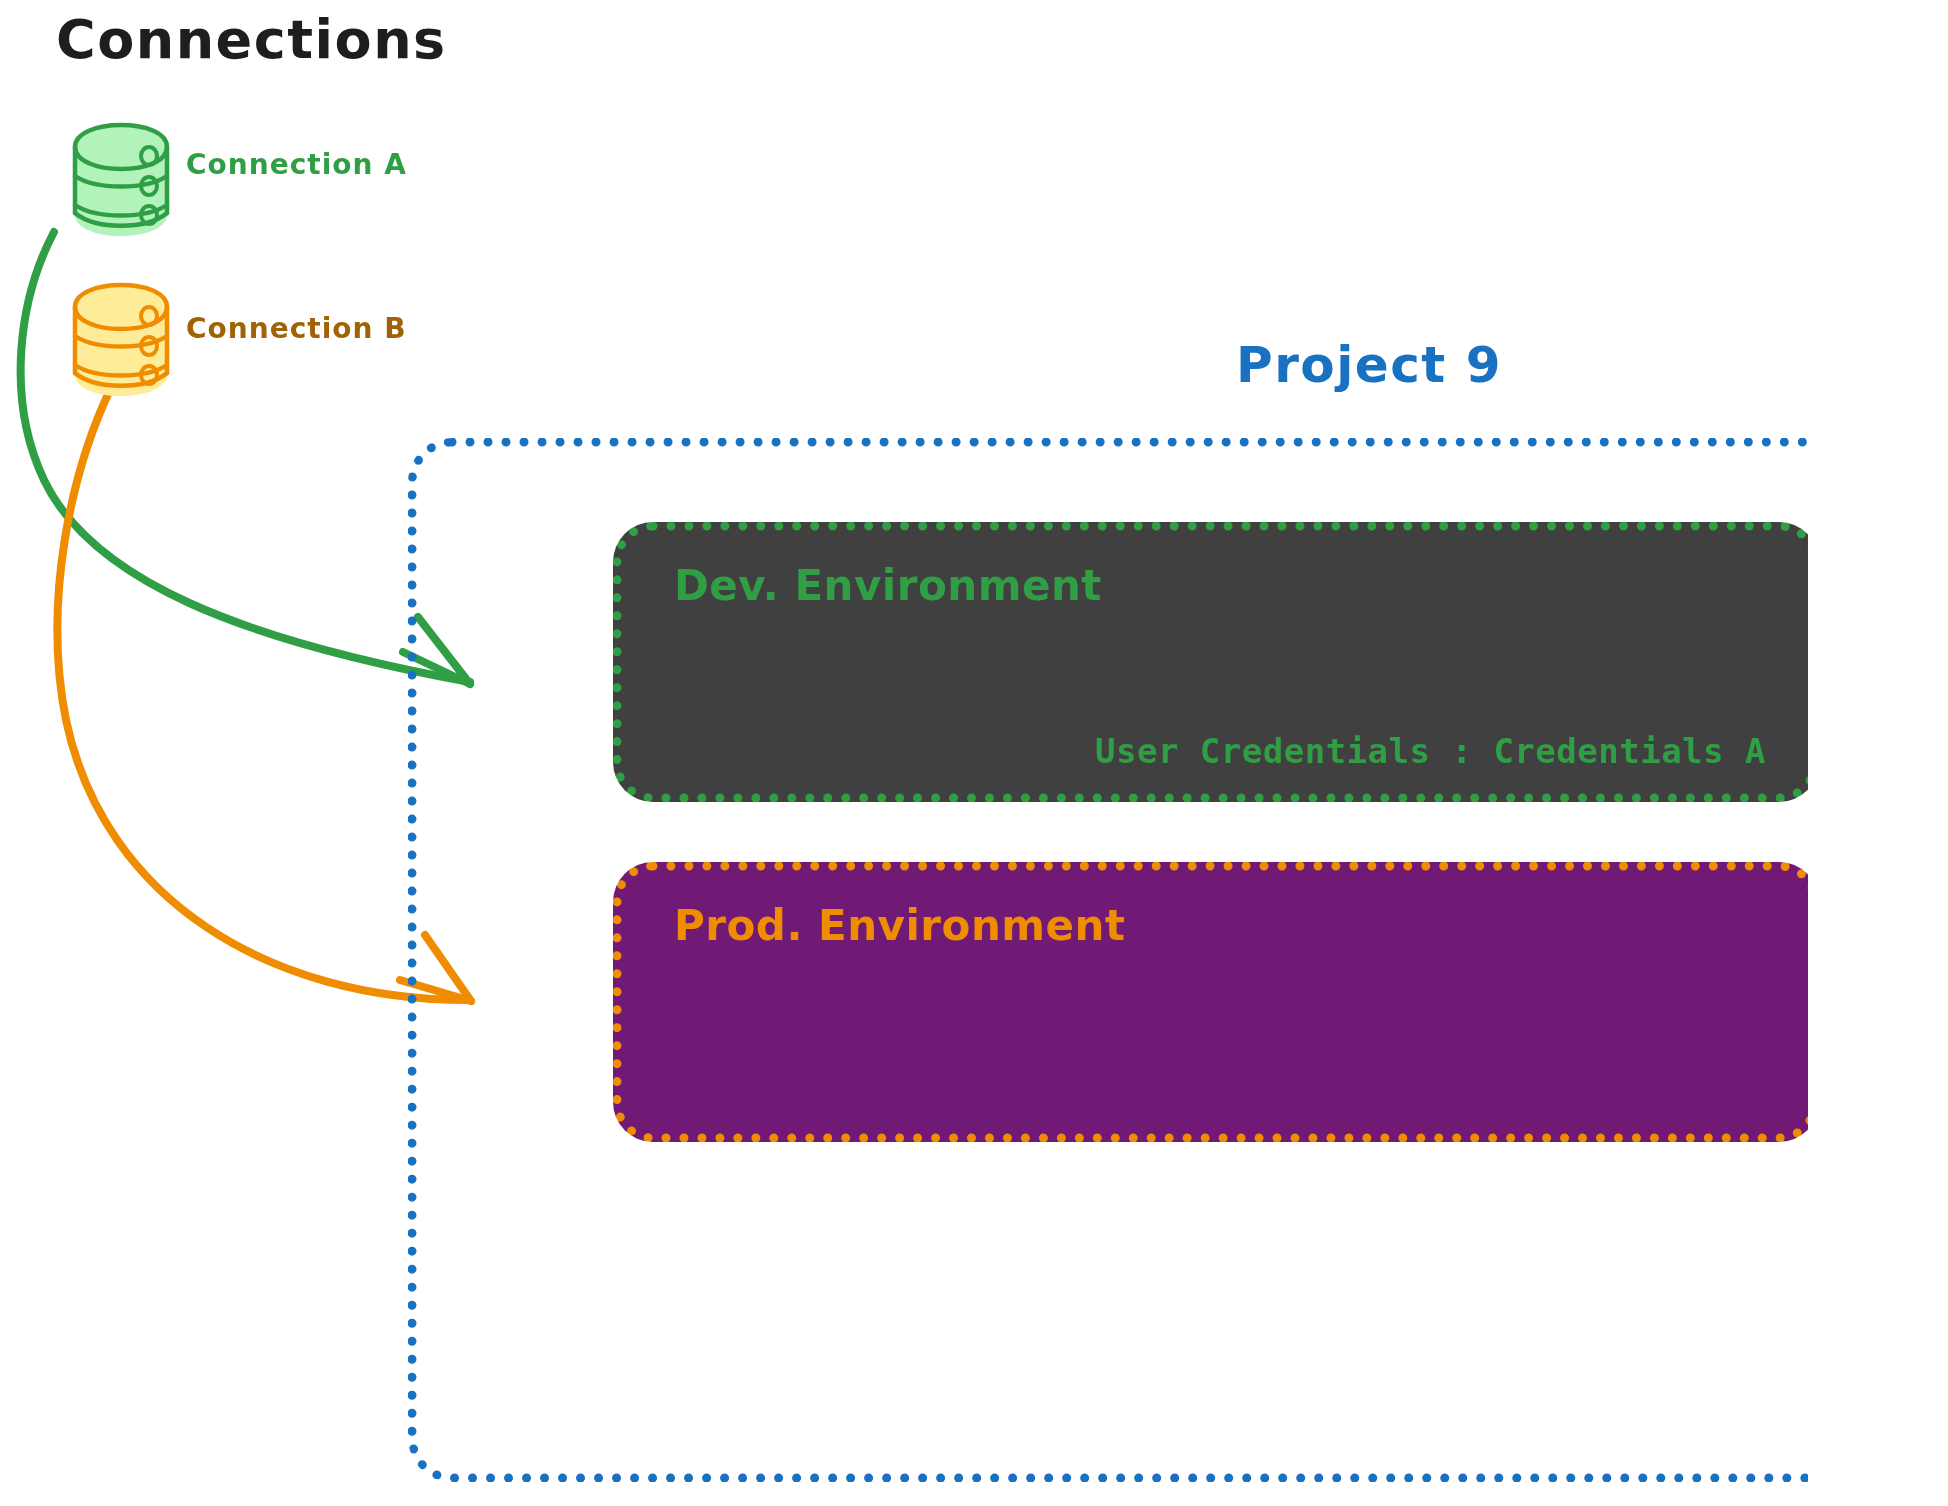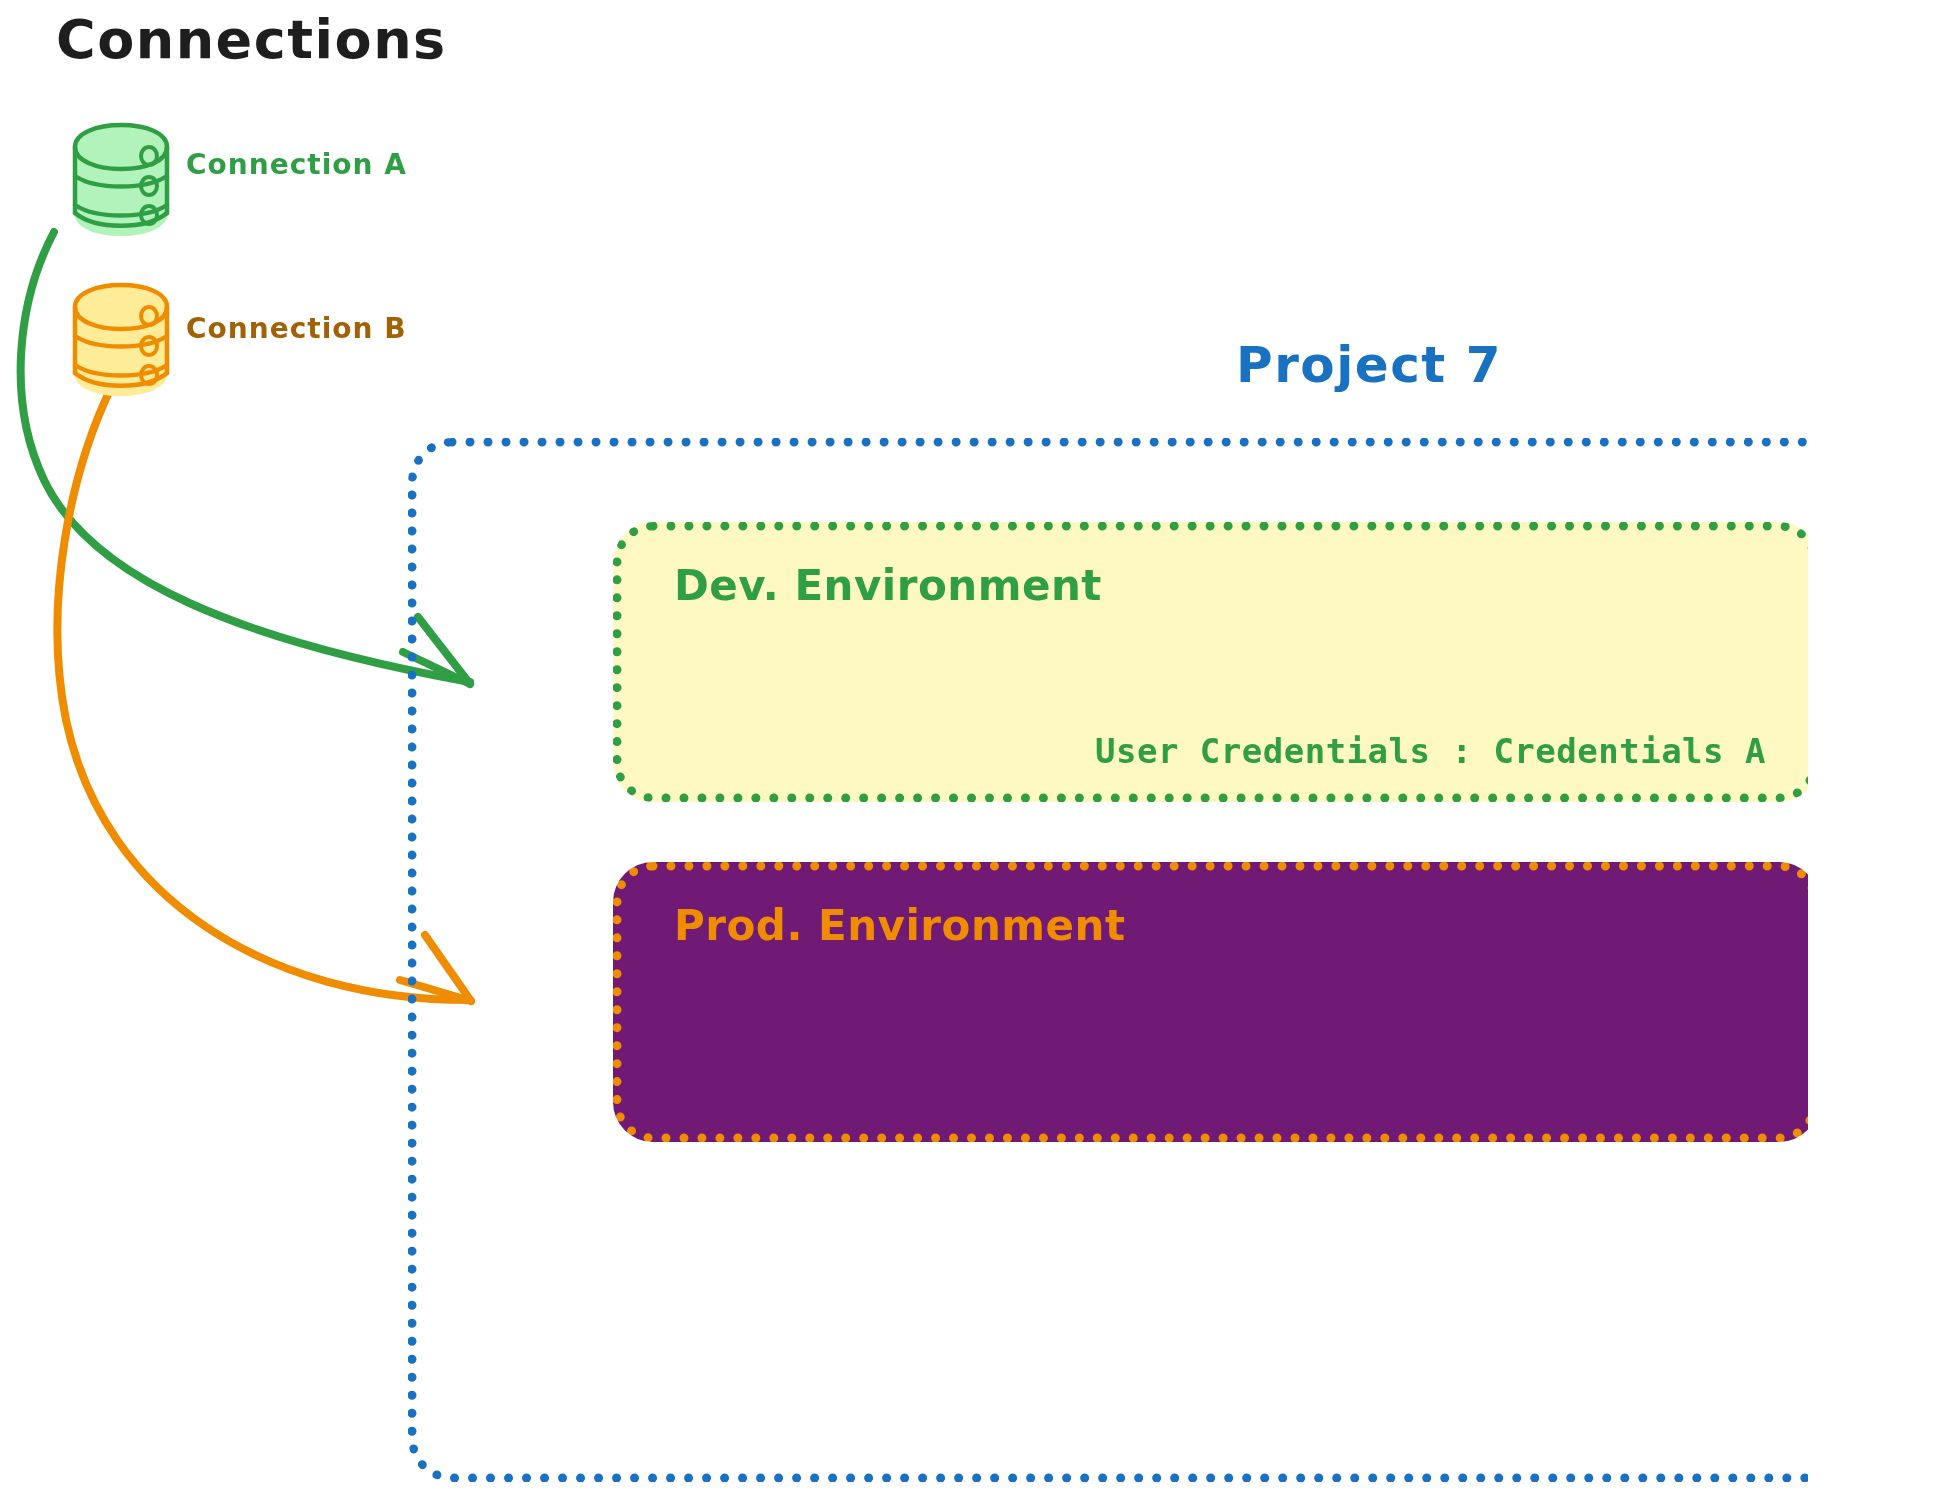--- a/index.html
+++ b/index.html
@@ -82,21 +82,21 @@
     box-sizing: border-box;
     border-radius: 40px;
     border-style: dotted;
     border-width: 9px;
   }
   .env-box.dev {
     left: 613px;
     top: 522px;
     width: 1206px;
     height: 280px;
-    background: #fef9c3;
+    background: #404040;
     border-color: #2f9e44;
   }
   .env-box.prod {
     left: 613px;
     top: 862px;
     width: 1206px;
     height: 280px;
     background: #701a75;
     border-color: #f08c00;
   }
@@ -187,21 +187,21 @@
       <ellipse cx="149" cy="346" rx="8" ry="9" fill="none" stroke="#f08c00" stroke-width="4"></ellipse>
       <ellipse cx="149" cy="375" rx="8" ry="9" fill="none" stroke="#f08c00" stroke-width="4"></ellipse>
     </g>
   </svg>
 
   <div class="title">Connections</div>
 
   <div class="conn-label a">Connection A</div>
   <div class="conn-label b">Connection B</div>
 
-  <div class="project-title">Project 7</div>
+  <div class="project-title">Project 9</div>
 
   <div class="project-box"></div>
 
   <div class="env-box dev">
     <div class="env-title">Dev. Environment</div>
     <div class="env-cred">User Credentials : Credentials A</div>
   </div>
 
   <div class="env-box prod">
     <div class="env-title">Prod. Environment</div>

